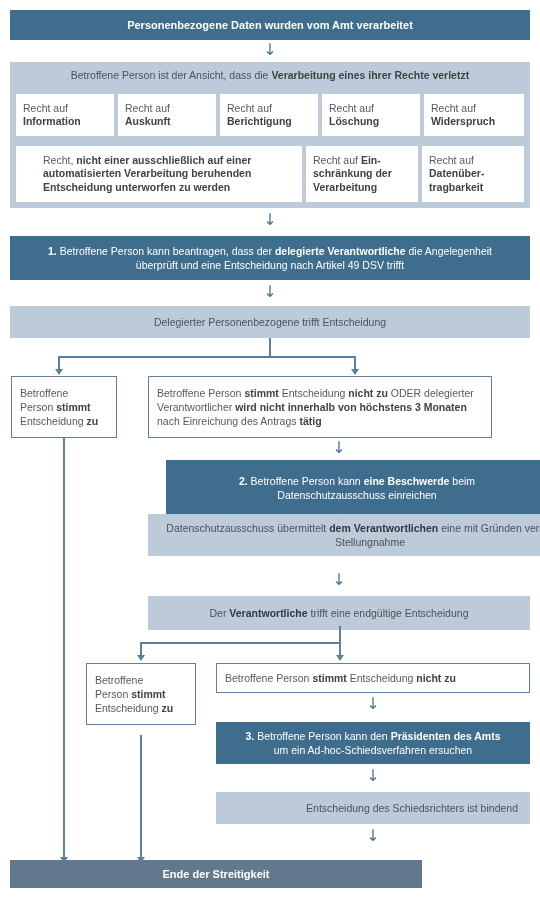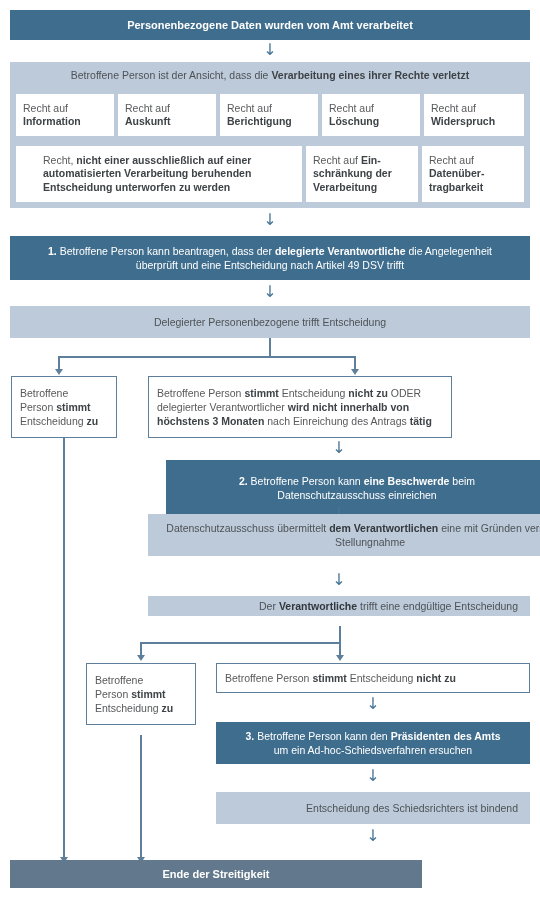--- a/index.html
+++ b/index.html
@@ -180,42 +180,42 @@
   <div class="arrowhead" style="left:55px; top:369px;"></div>
   <div class="vline" style="left:354px; top:356px; height:14px;"></div>
   <div class="arrowhead" style="left:351px; top:369px;"></div>
 
   <div class="box outlined" style="left:11px; top:376px; width:106px; height:62px;">
     <span>Betroffene</span>
     <div><span>Person </span><b>stimmt</b></div>
     <div><span>Entscheidung </span><b>zu</b></div>
   </div>
 
-  <div class="box outlined center-v" style="left:148px; top:376px; width:304px; height:62px;">
+  <div class="box outlined center-v" style="left:148px; top:376px; width:344px; height:62px;">
     <div><span>Betroffene Person </span><b>stimmt</b><span> Entscheidung </span><b>nicht zu</b><span> ODER delegierter Verantwortlicher </span><b>wird nicht innerhalb von höchstens 3 Monaten</b><span> nach Einreichung des Antrags </span><b>tätig</b></div>
   </div>
 
   <div class="vline" style="left:63px; top:438px; height:422px;"></div>
   <div class="arrowhead" style="left:60px; top:857px;"></div>
 
   <div class="arrow-glyph" style="left:323px; top:440px; width:32px;">↓</div>
 
   <div class="box dark" style="left:148px; top:460px; width:382px; height:56px;margin-left:18px;">
     <div><b>2.</b><span> Betroffene Person kann </span><b>eine Beschwerde</b><span> beim Datenschutzausschuss einreichen</span></div>
   </div>
 
   <div class="arrow-glyph" style="left:323px; top:505px; width:32px;">↓</div>
 
   <div class="box light" style="left:148px; top:514px; width:444px; height:42px;">
     <div><span>Datenschutzausschuss übermittelt </span><b>dem Verantwortlichen</b><span> eine mit Gründen versehene Stellungnahme</span></div>
   </div>
 
   <div class="arrow-glyph" style="left:323px; top:572px; width:32px;">↓</div>
 
-  <div class="box light" style="left:148px; top:596px; width:382px; height:20px;align-items:flex-end;">
+  <div class="box light" style="left:148px; top:596px; width:382px; height:34px;">
     <div><span>Der </span><b>Verantwortliche</b><span> trifft eine endgültige Entscheidung</span></div>
   </div>
 
   <div class="vline" style="left:339px; top:626px; height:16px;"></div>
   <div class="hline" style="left:140px; top:642px; width:200px;"></div>
   <div class="vline" style="left:140px; top:642px; height:14px;"></div>
   <div class="arrowhead" style="left:137px; top:655px;"></div>
   <div class="vline" style="left:339px; top:642px; height:14px;"></div>
   <div class="arrowhead" style="left:336px; top:655px;"></div>
 

